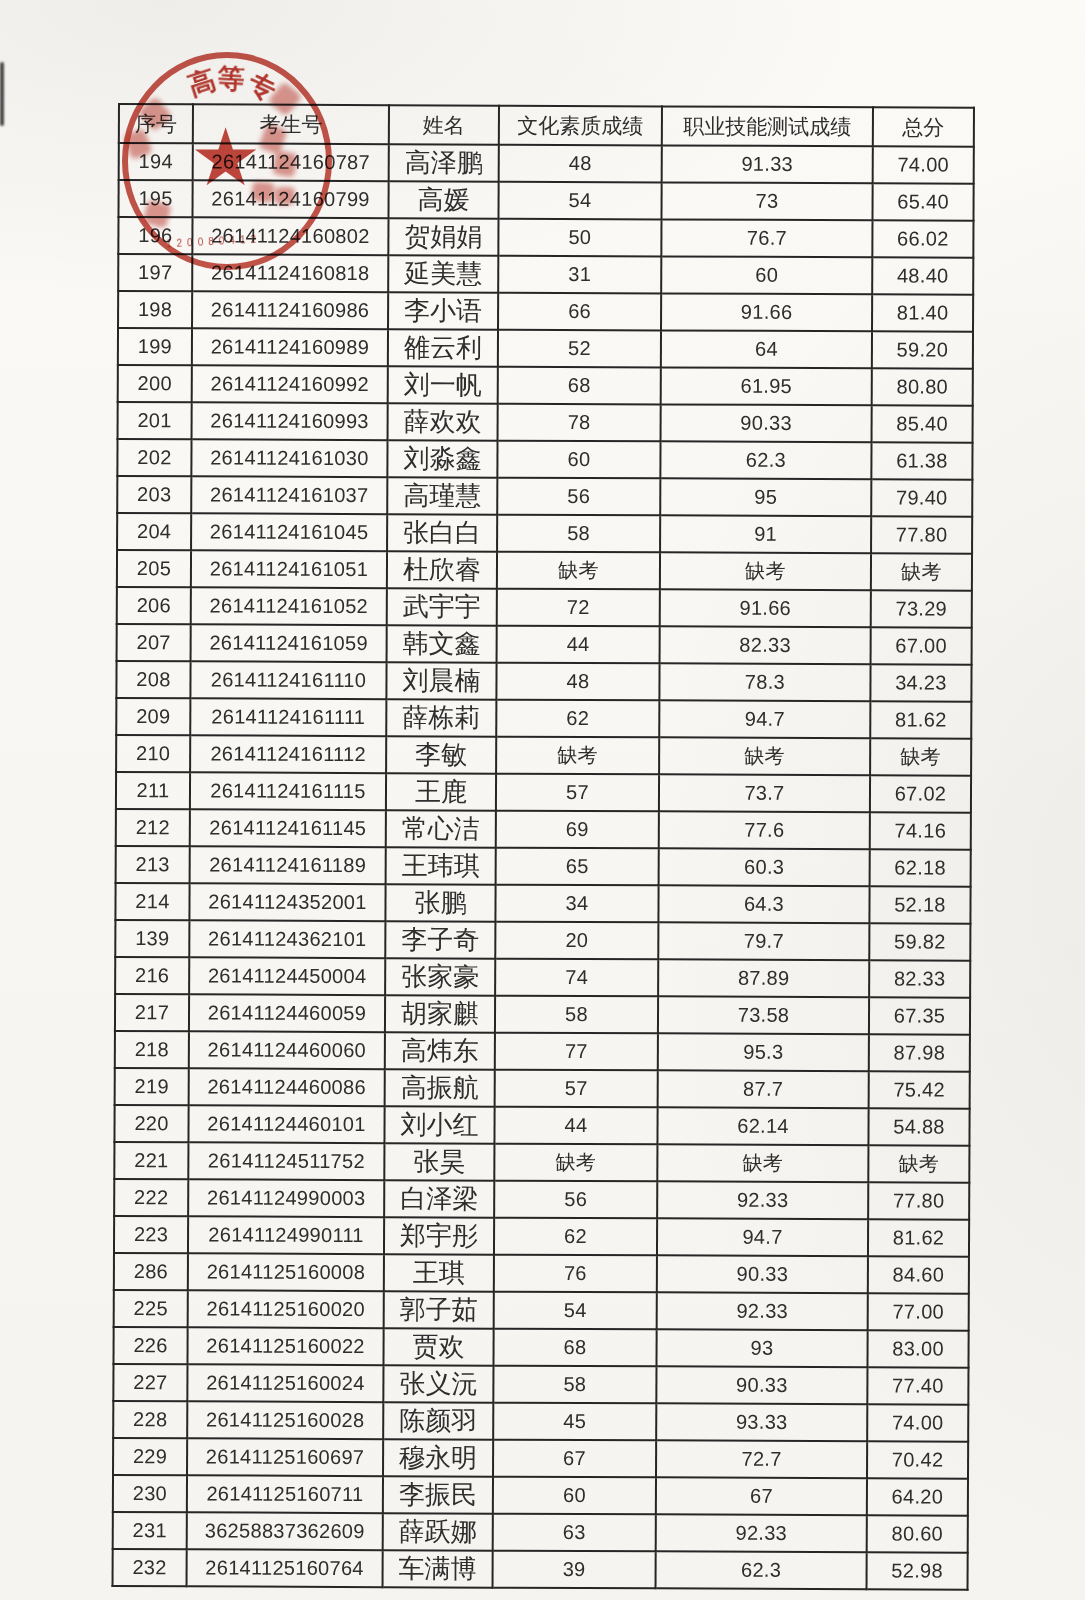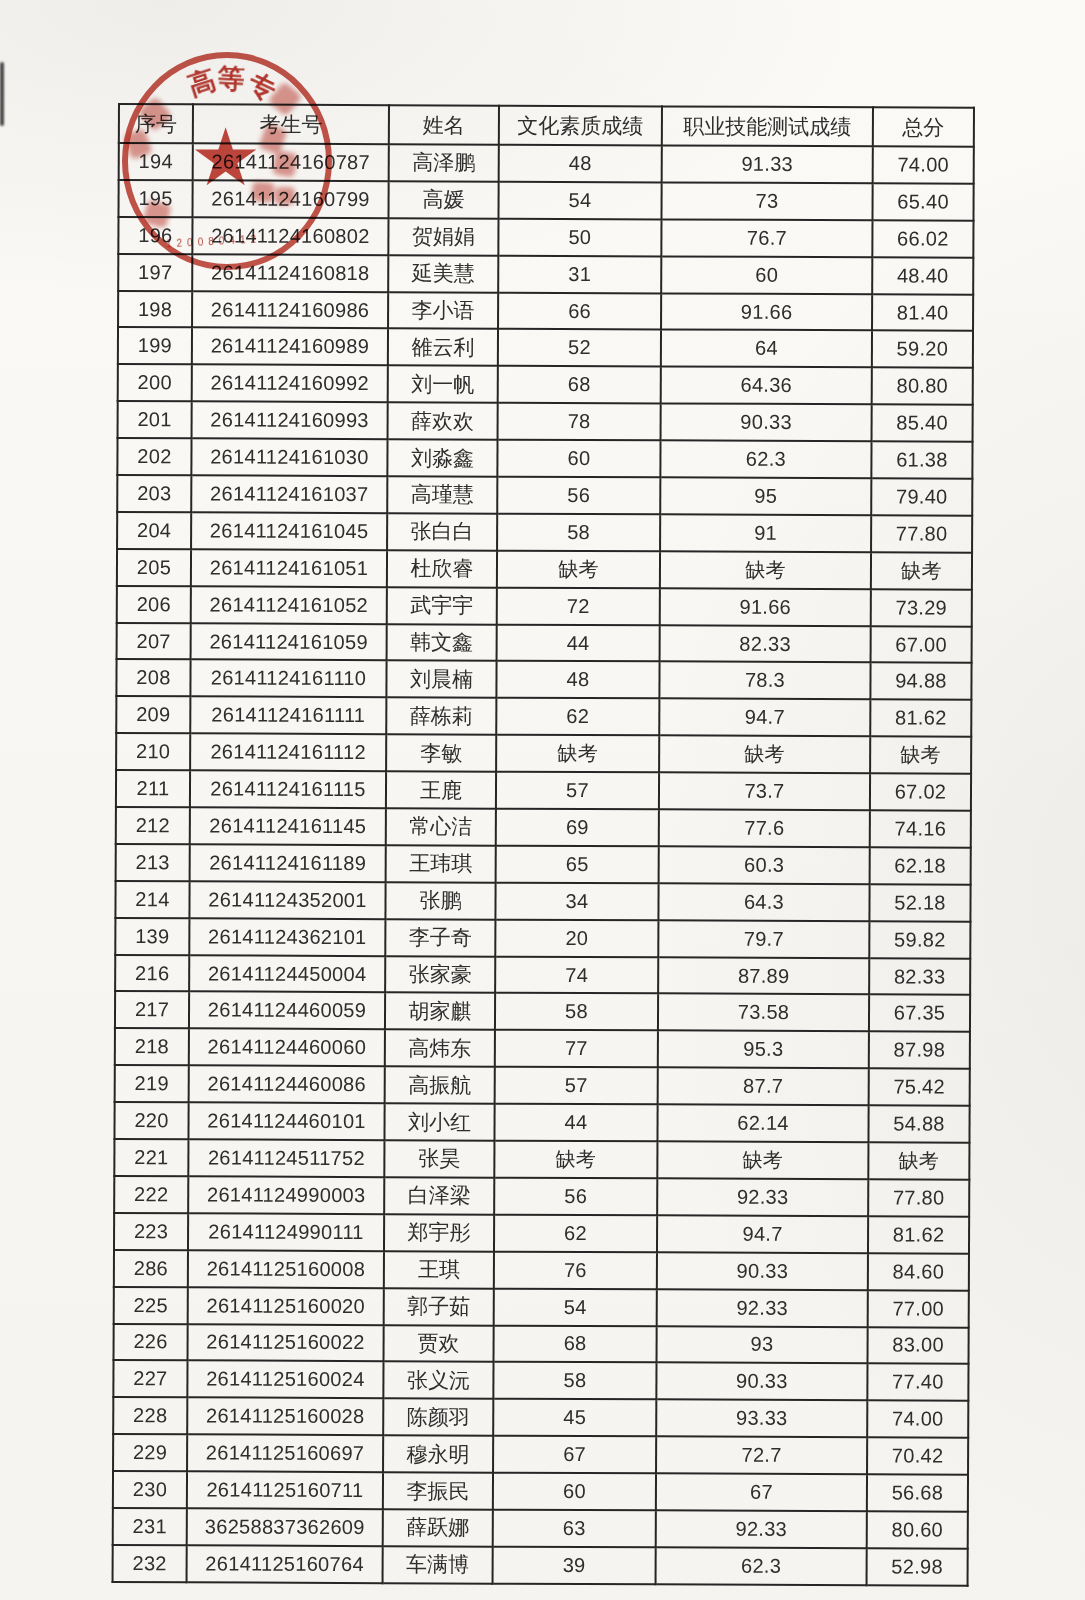--- a/index.html
+++ b/index.html
@@ -30,21 +30,21 @@
     text-align:center;vertical-align:middle;
     padding:0;color:#2e2e2e;
     overflow:hidden;white-space:nowrap;
   }
   table.score th{
     height:37px;font-weight:400;font-size:21px;
     font-family:"Liberation Serif", serif;
   }
   table.score td{height:34.9px;}
   td.c-num{font-family:"Liberation Sans", sans-serif;font-size:20px;letter-spacing:0.3px;}
-  td.c-cjk{font-family:Liberation Sans, sans-serif;font-size:21px;}
+  td.c-cjk{font-family:Liberation Sans, sans-serif;font-size:26px;}
   
   .stamp{
     position:absolute;left:122px;top:52px;width:210px;height:218px;
     z-index:2;mix-blend-mode:multiply;filter:blur(0.3px);
     pointer-events:none;
   }
   .stamp-ring{
     position:absolute;inset:0;border:6px solid rgba(183,42,30,0.8);
     border-radius:50%;
   }
@@ -145,21 +145,21 @@
           <td class="c-cjk">雒云利</td>
           <td class="c-num">52</td>
           <td class="c-num">64</td>
           <td class="c-num">59.20</td>
         </tr>
         <tr>
           <td class="c-num">200</td>
           <td class="c-num">26141124160992</td>
           <td class="c-cjk">刘一帆</td>
           <td class="c-num">68</td>
-          <td class="c-num">64.36</td>
+          <td class="c-num">61.95</td>
           <td class="c-num">80.80</td>
         </tr>
         <tr>
           <td class="c-num">201</td>
           <td class="c-num">26141124160993</td>
           <td class="c-cjk">薛欢欢</td>
           <td class="c-num">78</td>
           <td class="c-num">90.33</td>
           <td class="c-num">85.40</td>
         </tr>
@@ -210,21 +210,21 @@
           <td class="c-num">44</td>
           <td class="c-num">82.33</td>
           <td class="c-num">67.00</td>
         </tr>
         <tr>
           <td class="c-num">208</td>
           <td class="c-num">26141124161110</td>
           <td class="c-cjk">刘晨楠</td>
           <td class="c-num">48</td>
           <td class="c-num">78.3</td>
-          <td class="c-num">94.88</td>
+          <td class="c-num">34.23</td>
         </tr>
         <tr>
           <td class="c-num">209</td>
           <td class="c-num">26141124161111</td>
           <td class="c-cjk">薛栋莉</td>
           <td class="c-num">62</td>
           <td class="c-num">94.7</td>
           <td class="c-num">81.62</td>
         </tr>
         <tr>
@@ -386,21 +386,21 @@
           <td class="c-num">67</td>
           <td class="c-num">72.7</td>
           <td class="c-num">70.42</td>
         </tr>
         <tr>
           <td class="c-num">230</td>
           <td class="c-num">26141125160711</td>
           <td class="c-cjk">李振民</td>
           <td class="c-num">60</td>
           <td class="c-num">67</td>
-          <td class="c-num">56.68</td>
+          <td class="c-num">64.20</td>
         </tr>
         <tr>
           <td class="c-num">231</td>
           <td class="c-num">36258837362609</td>
           <td class="c-cjk">薛跃娜</td>
           <td class="c-num">63</td>
           <td class="c-num">92.33</td>
           <td class="c-num">80.60</td>
         </tr>
         <tr>

